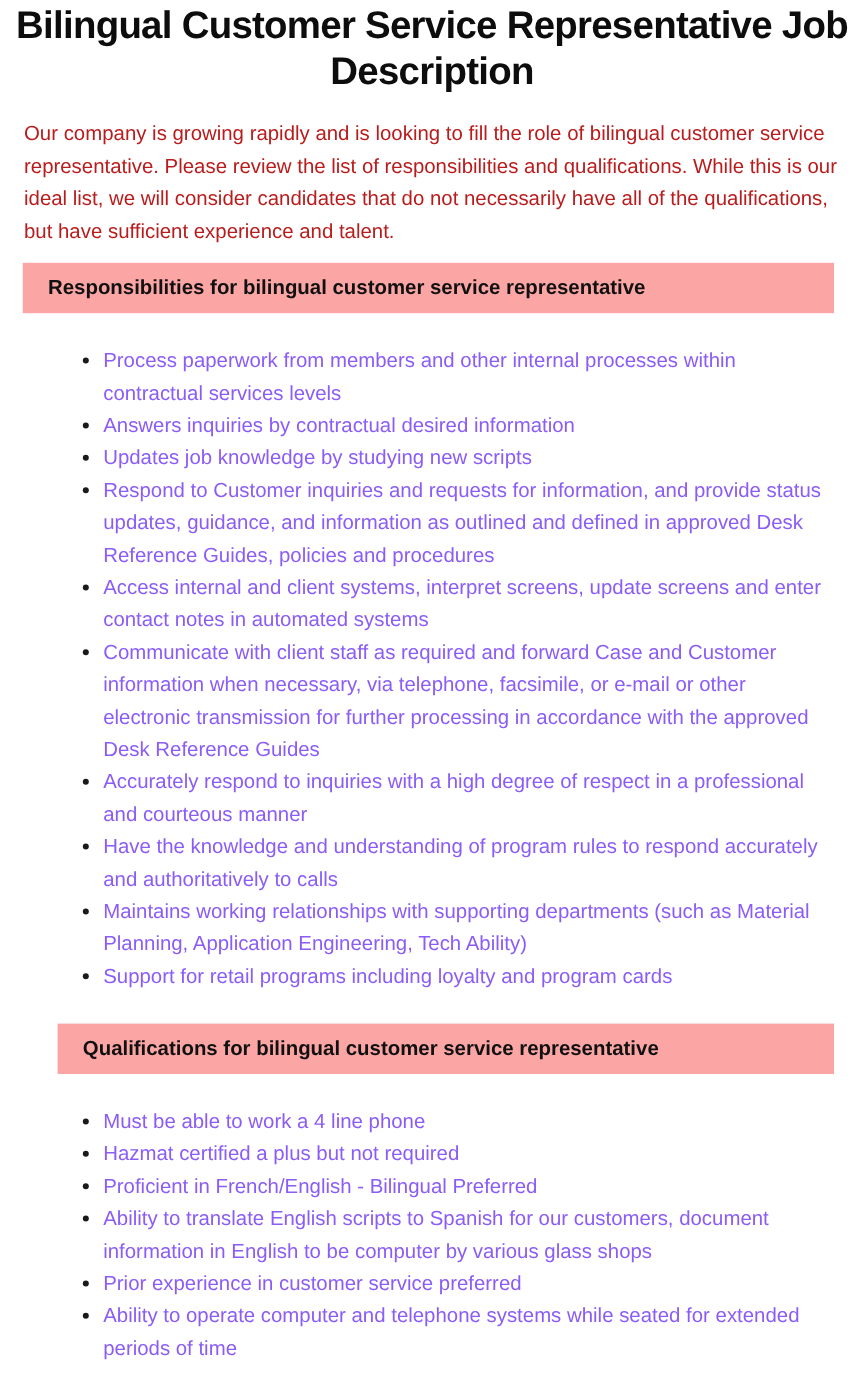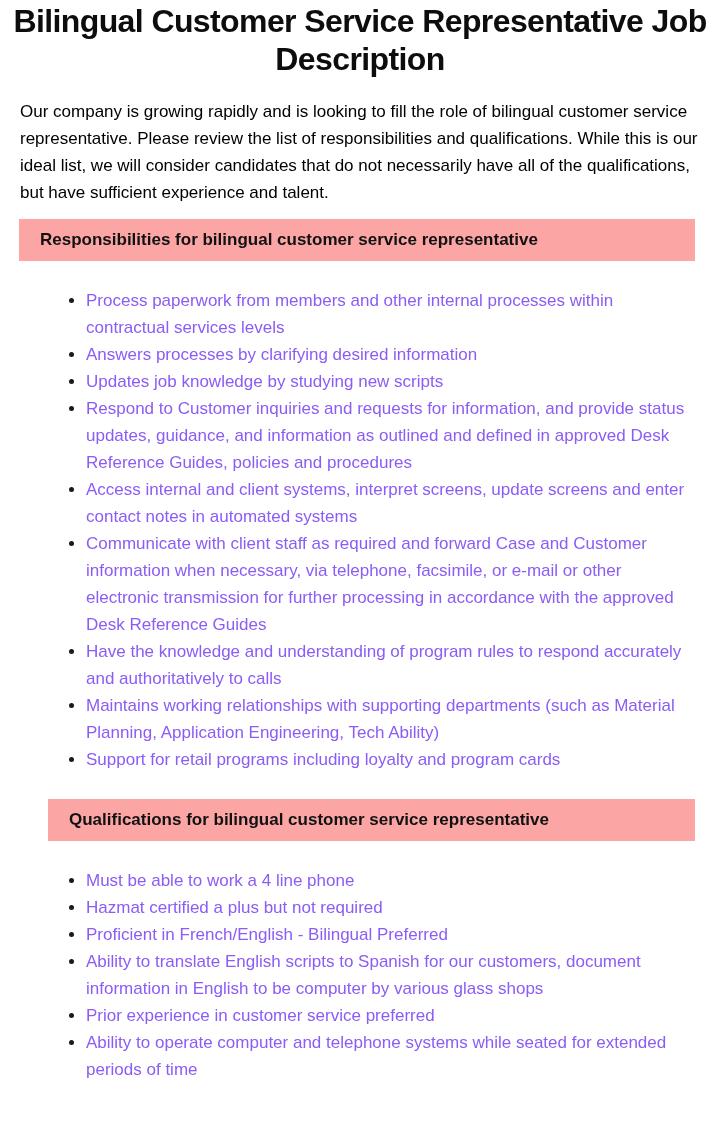--- a/index.html
+++ b/index.html
@@ -25,21 +25,21 @@
     line-height: 38px;
     font-weight: 700;
     letter-spacing: -0.6px;
     color: #0d0d0d;
   }
   p.intro {
     margin: 20px 22px 0 20px;
     font-size: 17px;
     line-height: 27px;
     font-weight: 400;
-    color: #000000;
+    color: #b91c1c;
   }
   .section-bar {
     margin: 13px 25px 0 19px;
     background: #fca5a5;
     padding: 11px 20px 12px 21px;
   }
   .section-bar h2 {
     margin: 0;
     font-size: 17px;
     line-height: 19px;
@@ -84,25 +84,26 @@
   <h1 class="page-title">Bilingual Customer Service Representative Job Description</h1>
 
   <p class="intro">Our company is growing rapidly and is looking to fill the role of bilingual customer service representative. Please review the list of responsibilities and qualifications. While this is our ideal list, we will consider candidates that do not necessarily have all of the qualifications, but have sufficient experience and talent.</p>
 
   <section class="doc-section">
     <div class="section-bar">
       <h2>Responsibilities for bilingual customer service representative</h2>
     </div>
     <ul class="bullet-list">
         <li>Process paperwork from members and other internal processes within contractual services levels</li>
-        <li>Answers processes by clarifying desired information</li>
+        <li>Answers inquiries by contractual desired information</li>
         <li>Updates job knowledge by studying new scripts</li>
         <li>Respond to Customer inquiries and requests for information, and provide status updates, guidance, and information as outlined and defined in approved Desk Reference Guides, policies and procedures</li>
         <li>Access internal and client systems, interpret screens, update screens and enter contact notes in automated systems</li>
         <li>Communicate with client staff as required and forward Case and Customer information when necessary, via telephone, facsimile, or e-mail or other electronic transmission for further processing in accordance with the approved Desk Reference Guides</li>
+        <li>Accurately respond to inquiries with a high degree of respect in a professional and courteous manner</li>
         <li>Have the knowledge and understanding of program rules to respond accurately and authoritatively to calls</li>
         <li>Maintains working relationships with supporting departments (such as Material Planning, Application Engineering, Tech Ability)</li>
         <li>Support for retail programs including loyalty and program cards</li>
       </ul>
   </section>
 
   <section class="doc-section">
     <div class="section-bar">
       <h2>Qualifications for bilingual customer service representative</h2>
     </div>

